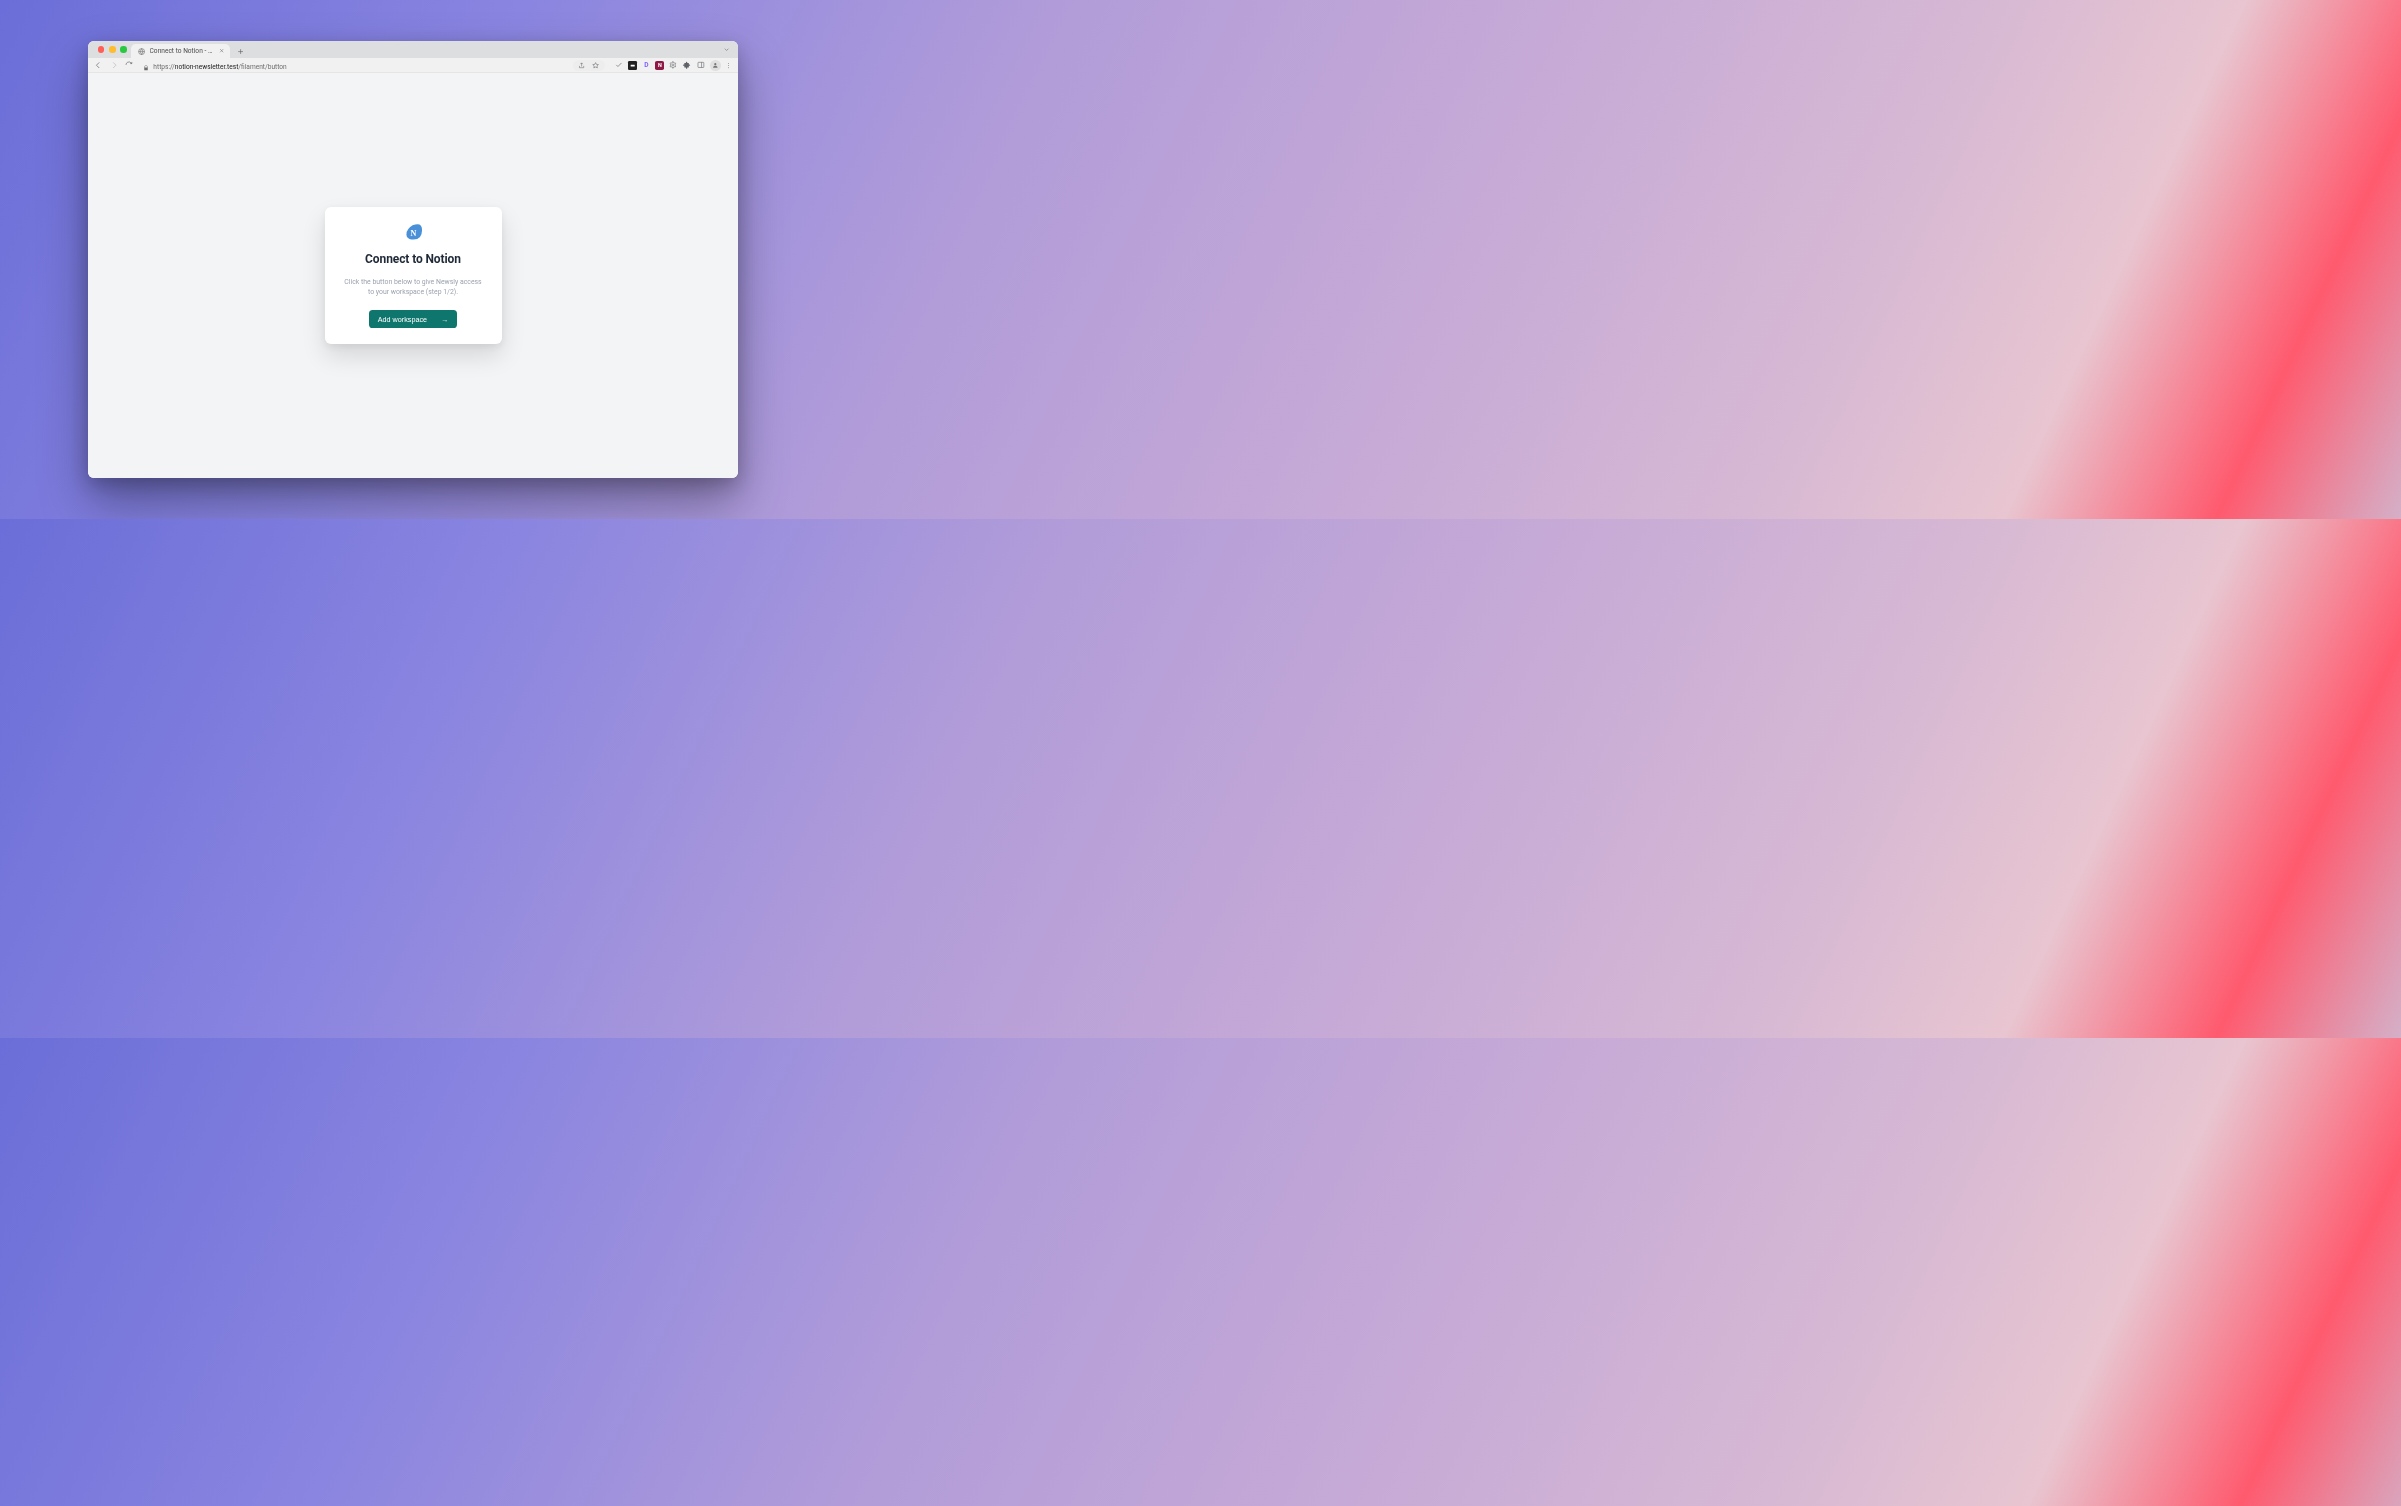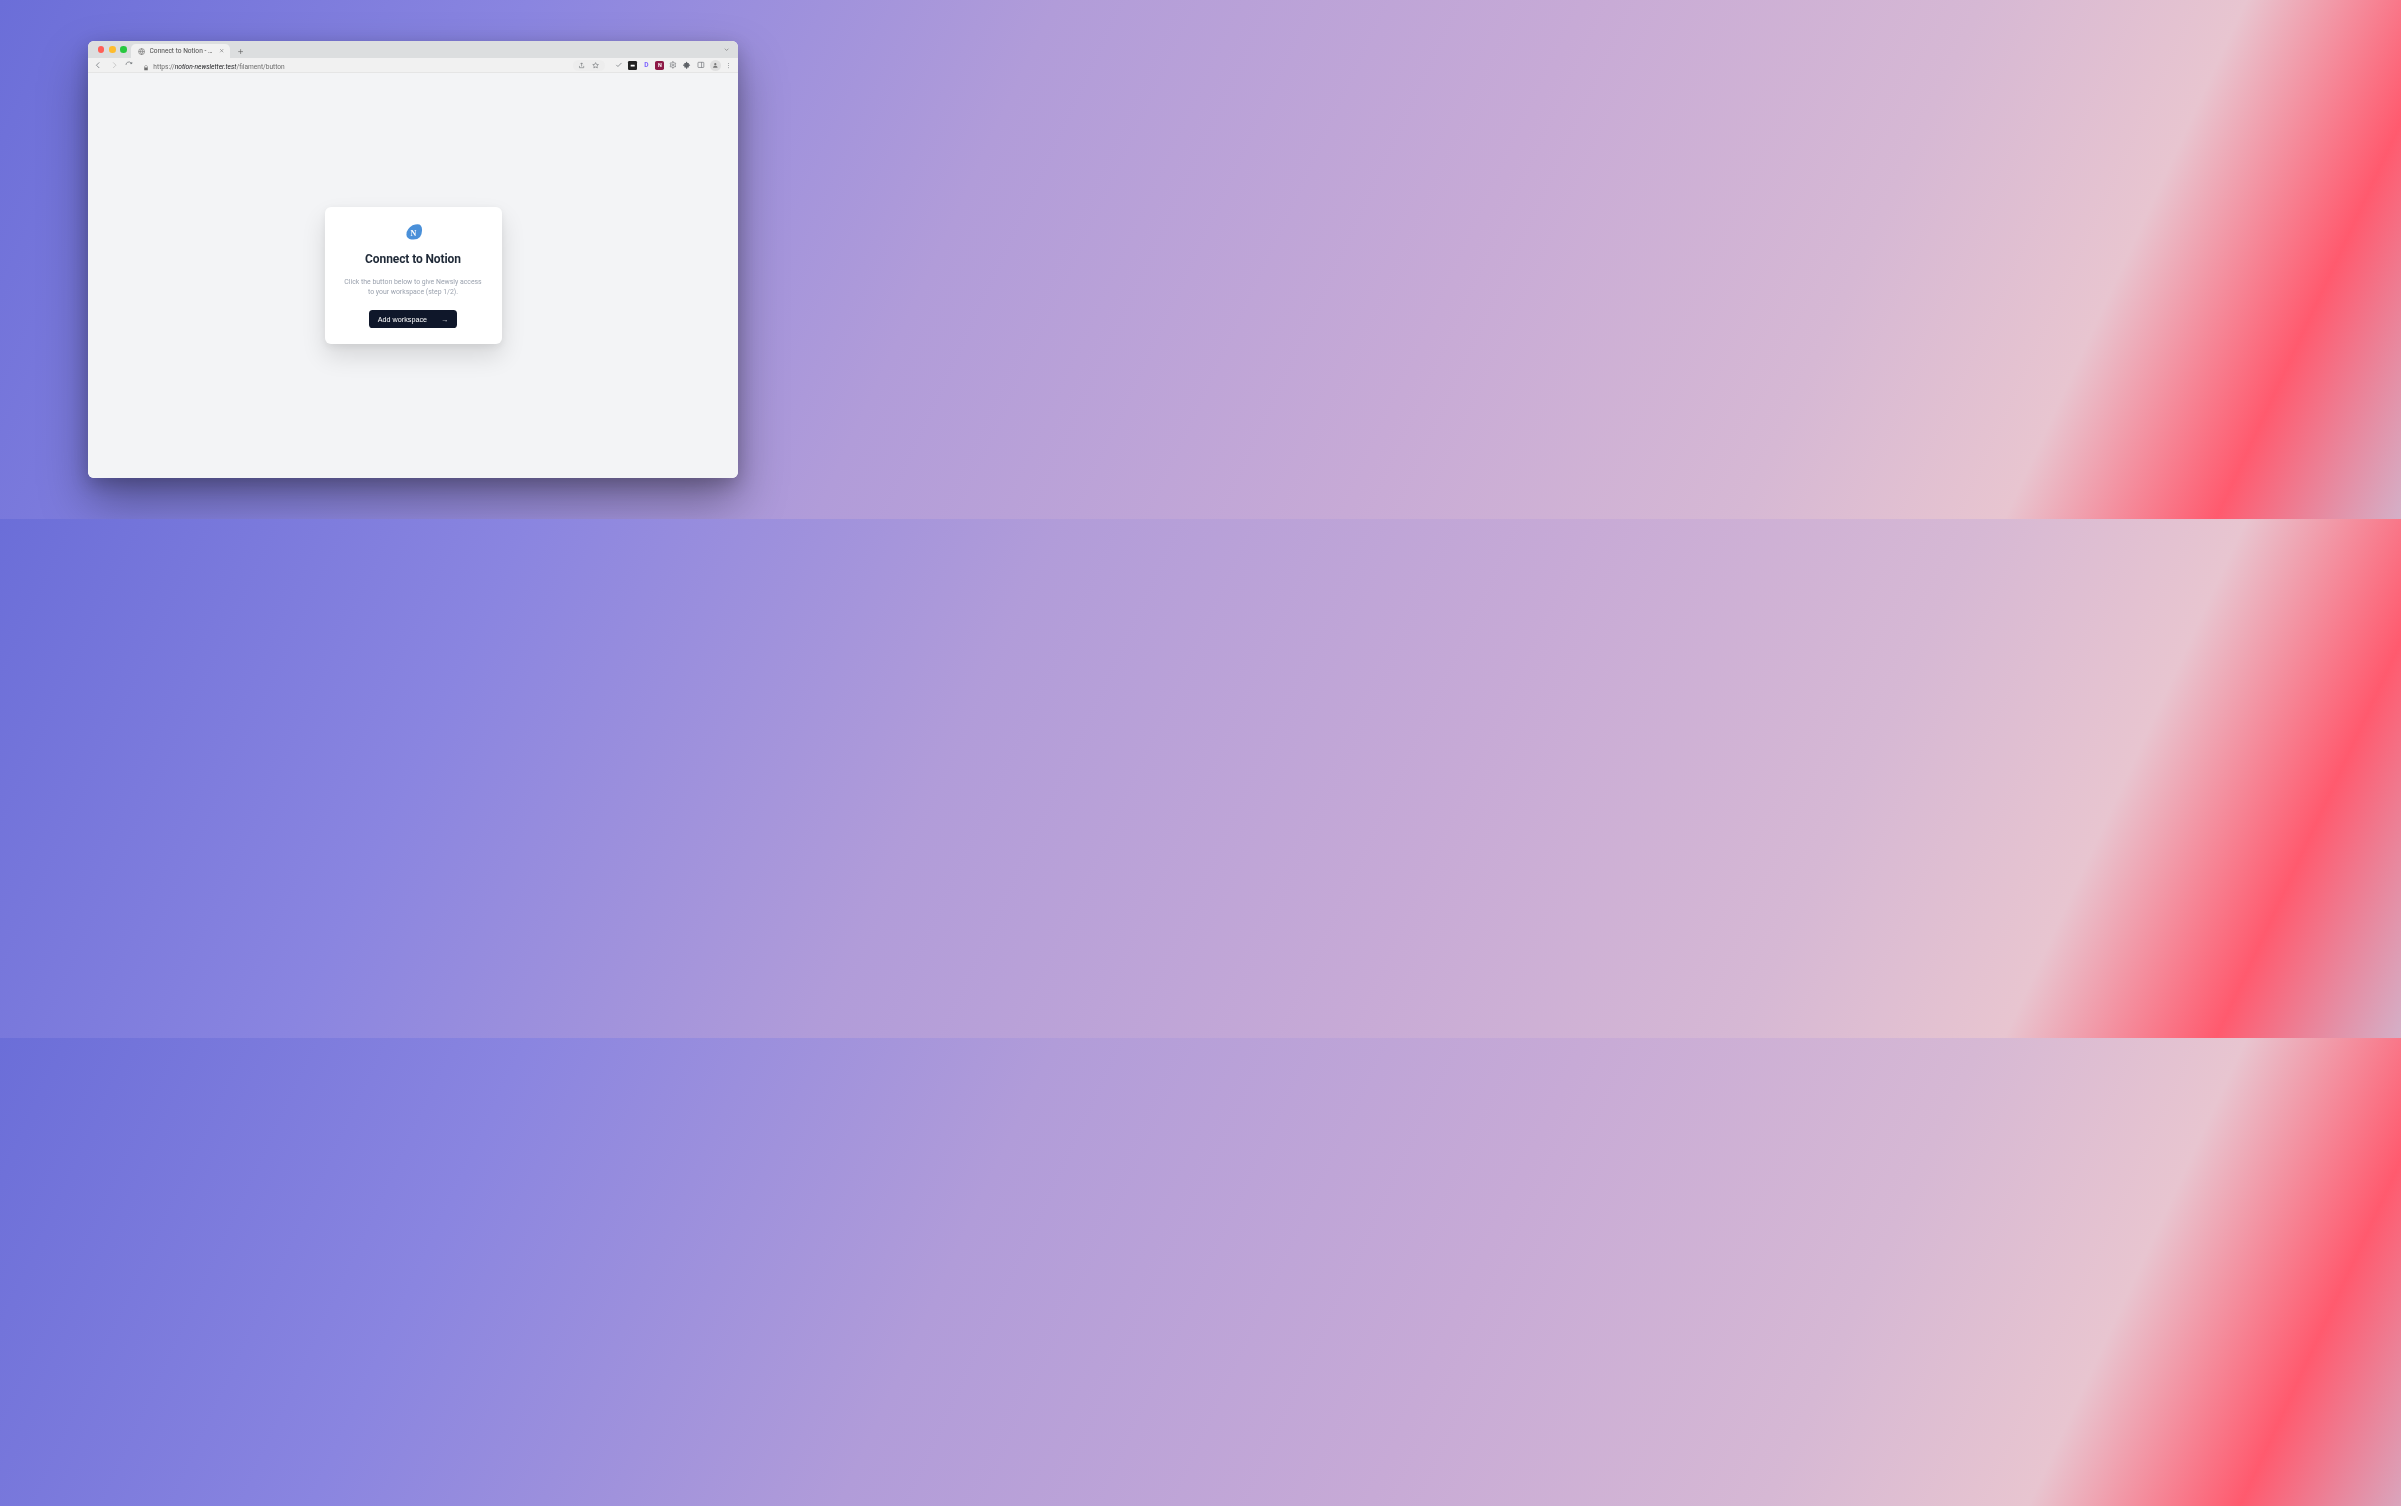--- a/index.html
+++ b/index.html
@@ -103,21 +103,21 @@
       background: #ffffff0;
       border-radius: 7.2px;
       display: flex;
       align-items: flex-end;
       padding: 0 3.6px;
       gap: 3.6px;
       font-size: 6.6px;
     }
     .lock { width: 6.6px; height: 6.6px; color: #6d6d6d; display:flex; align-items:center; justify-content:center; }
     .url { color: #6d6d6d; display: flex; align-items: baseline; }
-    .url .host-bold { color: #202124; font-style: italic; }
+    .url .host-bold { color: #202124; }
     .toolbar-right {
       display: flex; align-items: center; gap: 4.2px;
       margin-left: 3.6px;
     }
     .pill-group {
       display: flex; align-items: center; gap: 3.6px;
       background: #ededed;
       border-radius: 7.2px;
       padding: 1.2px 3.6px;
       height: 11.4px;
@@ -169,21 +169,21 @@
     }
     .card p {
       margin-top: 11px;
       font-size: 6.9px;
       line-height: 1.45;
       color: #9ca3af;
       padding: 0 4.8px;
     }
     .cta {
       margin-top: 13px;
-      background: #0f172a;
+      background: #0f766e;
       color: #fff;
       border: none;
       border-radius: 3.6px;
       padding: 4.8px 8.4px;
       font-size: 7.2px;
       font-weight: 500;
       cursor: pointer;
       display: inline-flex;
       align-items: center;
       gap: 14px;

